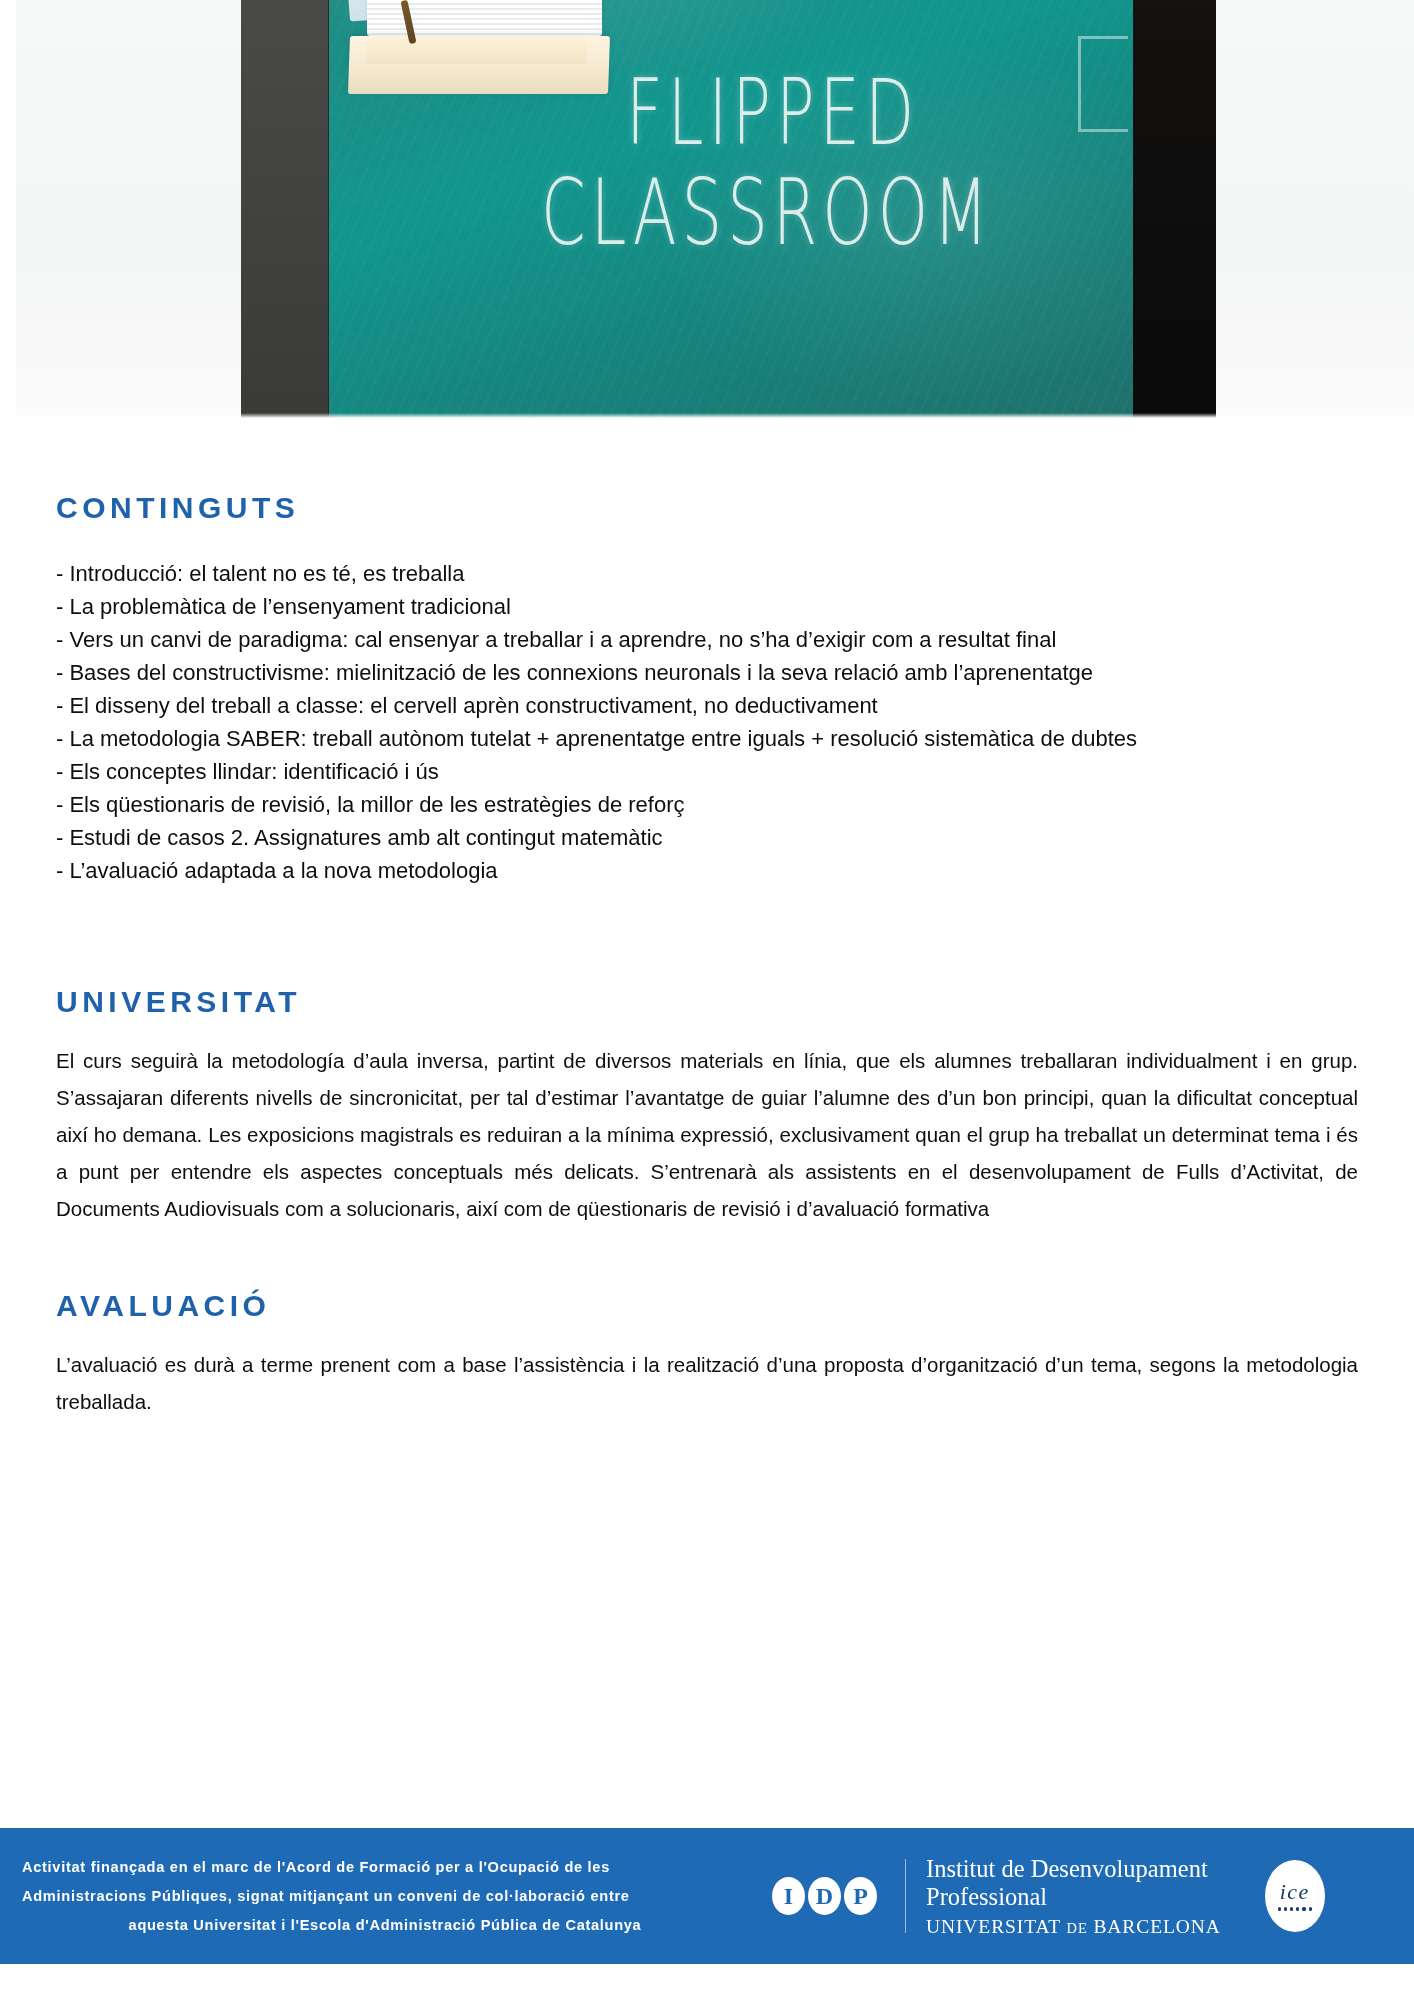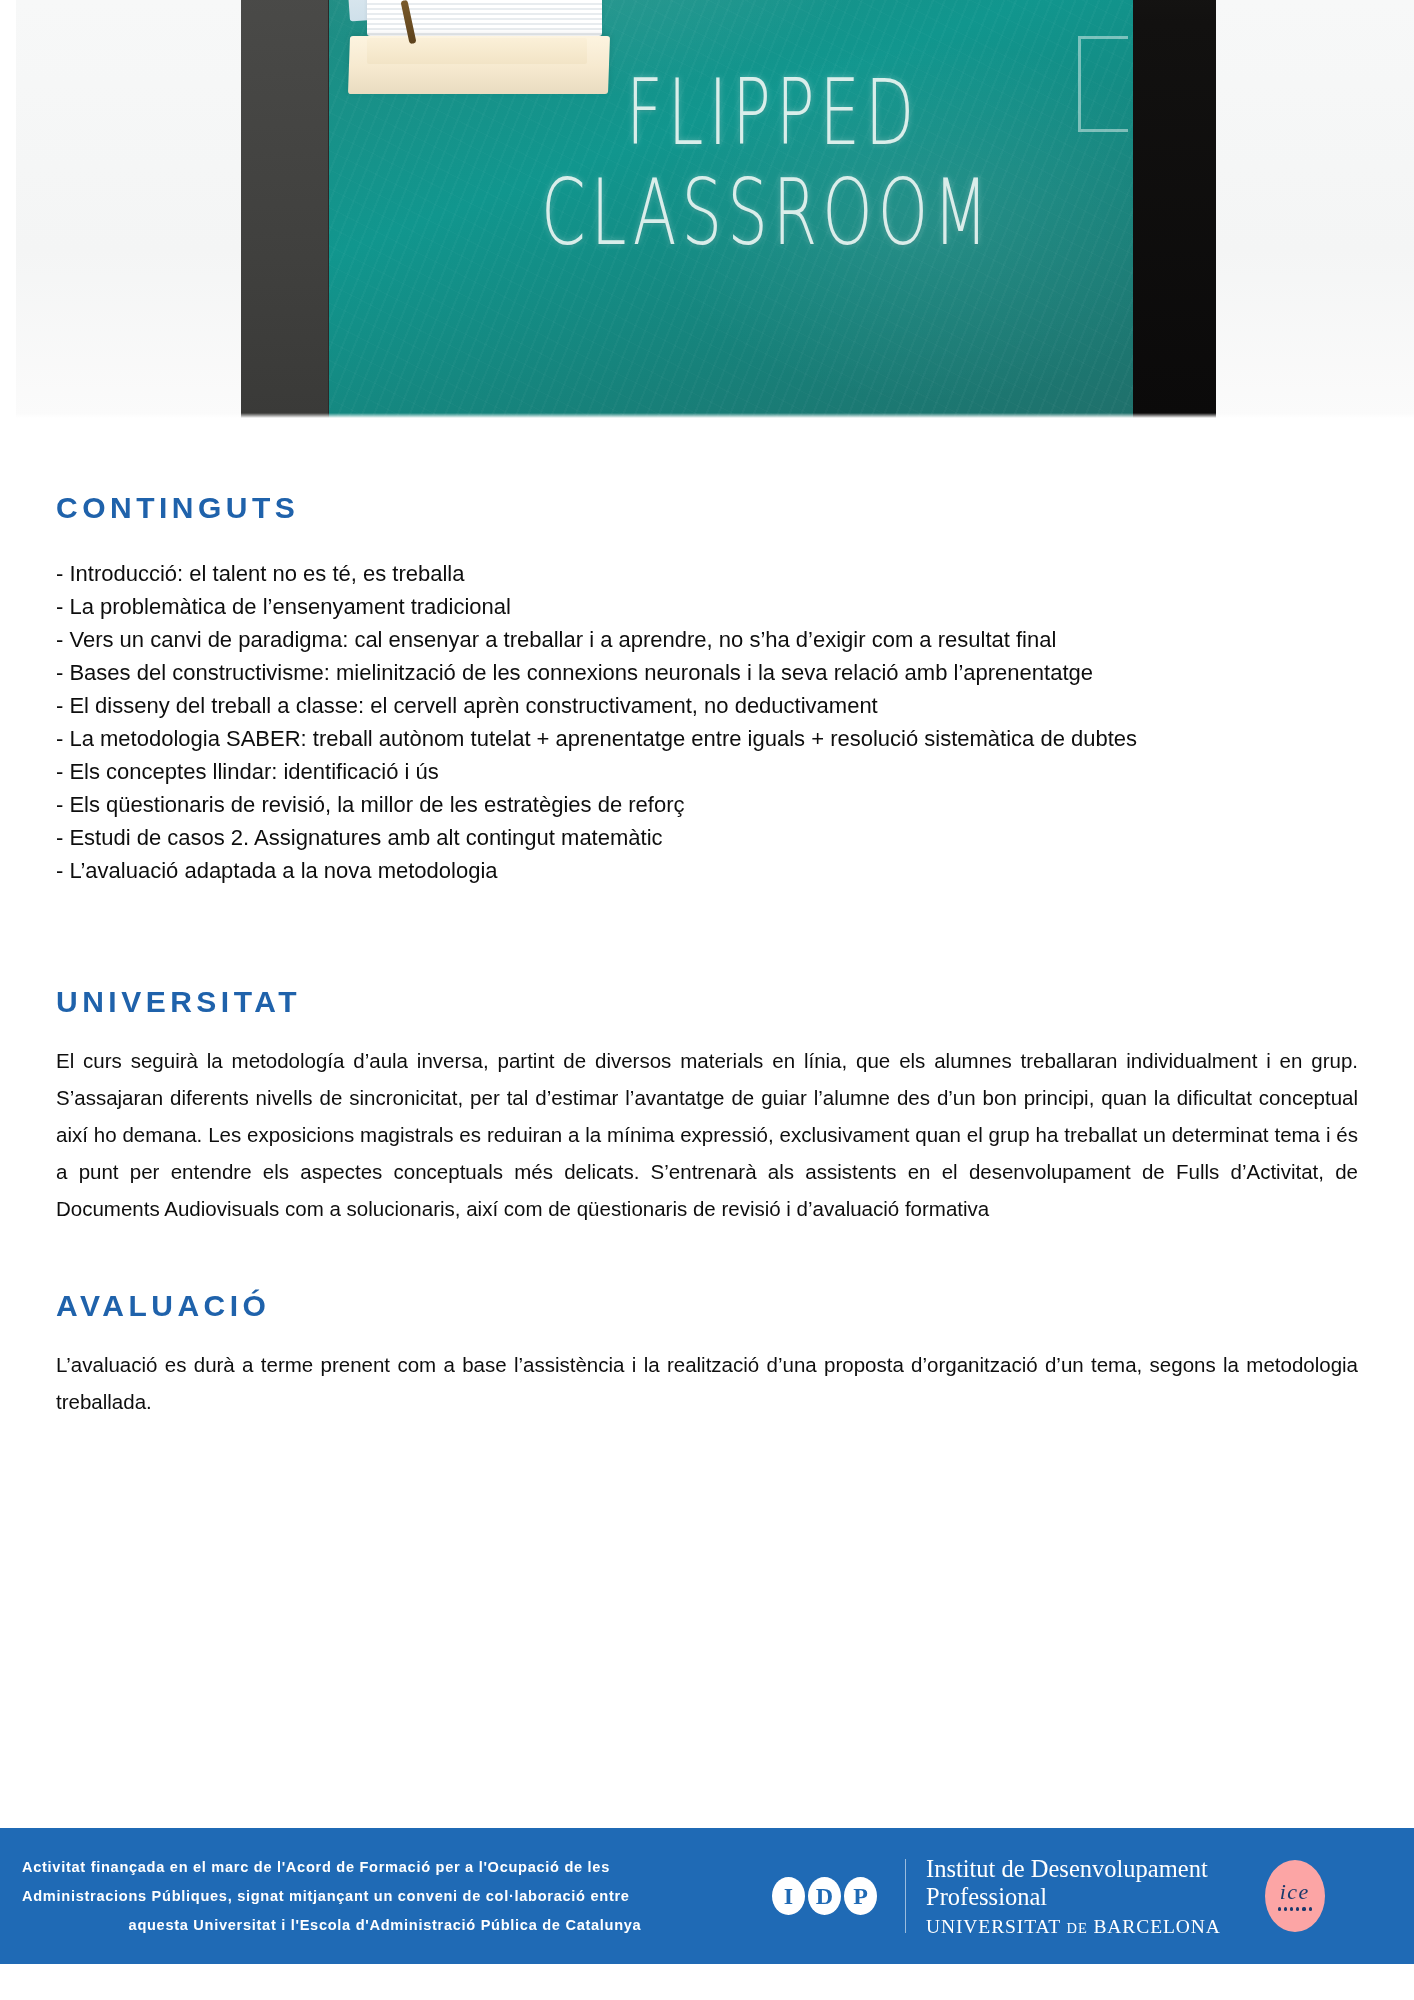--- a/index.html
+++ b/index.html
@@ -227,21 +227,21 @@
     font-family: "Liberation Serif", serif;
     font-size: 19.5px;
     letter-spacing: .9px;
     margin-top: 5px;
   }
   .ub-line3 .small-de { font-size: 14.5px; }
   .ice-logo {
     width: 60px; height: 72px;
     margin-left: 44px;
     border-radius: 50%;
-    background: #fca5a5;
+    background: #ffffff;
     display: flex;
     flex-direction: column;
     align-items: center;
     justify-content: center;
   }
   .ice-text {
     font-family: "Liberation Serif", serif;
     font-style: italic;
     font-size: 22px;
     color: #1a3a6b;

